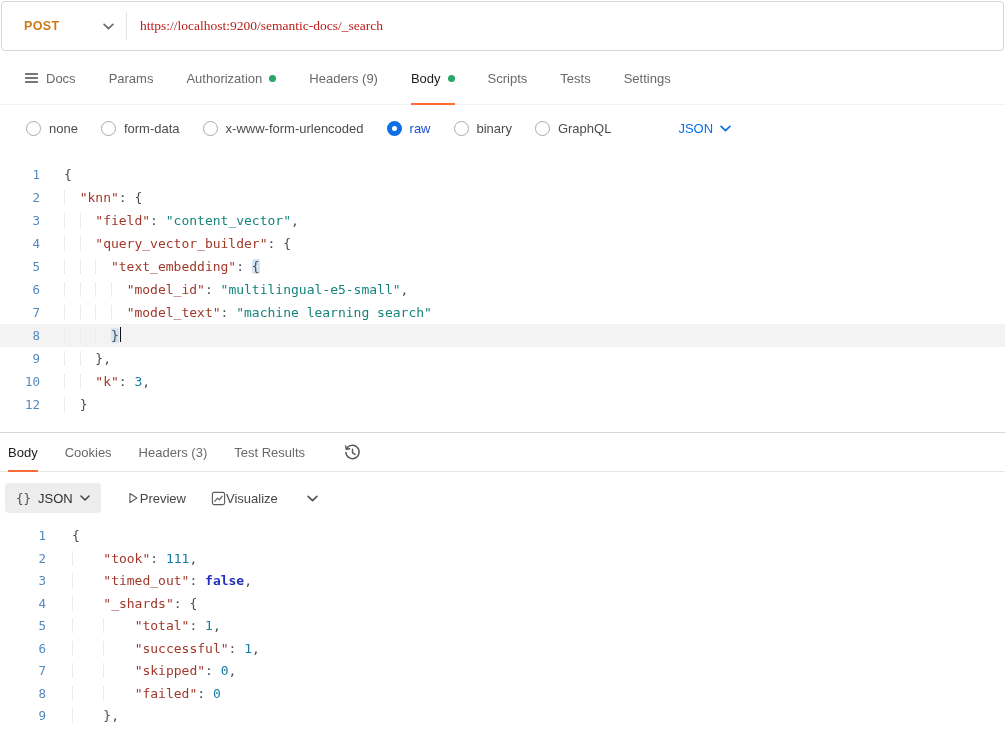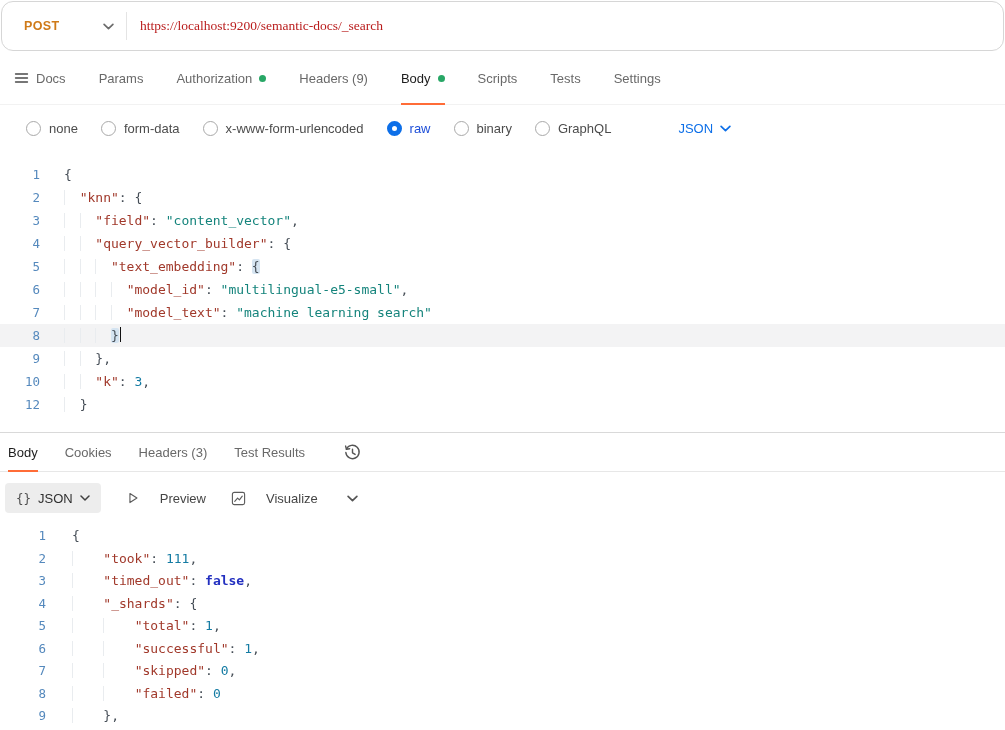--- a/index.html
+++ b/index.html
@@ -1,32 +1,32 @@
 <!DOCTYPE html>
 <html style="--method: #cf7a18; --accent: #ff6c37; --blue: #0d6fe8; --green: #28a766; --ln: #5589bd; --key: #a1392b; --str: #15847c; --num: #147ba3; --bool: #2330c0; --p: #454d56;"><head>
 <meta charset="utf-8">
 <style>
   *{box-sizing:border-box;margin:0;padding:0}
   html,body{width:1005px;height:730px;overflow:hidden;background:#fff;
     font-family:"Liberation Sans",sans-serif;}
   .app{width:1005px;height:730px;position:relative;font-size:13px;color:#333;background:#fff}
 
   
-  .url-bar{margin:1px;height:50px;border:1px solid #d6d6d6;border-radius:12px;
+  .url-bar{margin:1px;height:50px;border:1px solid #d6d6d6;border-radius:4px;
     display:flex;align-items:center;background:#fff}
   .method-select{width:124px;padding:0 12px 0 22px;display:flex;align-items:center;
     justify-content:space-between;cursor:pointer;height:100%}
   .method{font-weight:700;font-size:12.5px;letter-spacing:.4px;color:var(--method)}
   .chev{color:#6b6b6b;display:inline-flex}
   .vdiv{width:1px;height:28px;background:#e4e4e4}
   .url-input{flex:1;border:none;outline:none;font-size:13.5px;color:#b91c1c;
     padding-left:13px;font-family:Liberation Serif, serif;background:transparent}
 
   
-  .req-tabs{display:flex;align-items:center;height:53px;padding-left:14px;gap:33px;
+  .req-tabs{display:flex;align-items:center;height:53px;padding-left:24px;gap:33px;
     border-bottom:1px solid #f2f2f2}
   .tab{display:flex;align-items:center;height:100%;position:relative;color:#696969;
     cursor:pointer;gap:7px;white-space:nowrap}
   .tab.active{color:#1d1d1d}
   .tab.active::after{content:"";position:absolute;left:0;right:0;bottom:-1px;height:2px;
     background:var(--accent)}
   .dot{width:7px;height:7px;border-radius:50%;background:var(--green);flex:none}
 
   
   .radio-row{display:flex;align-items:center;height:47px;padding-left:26px;gap:23px}
@@ -63,21 +63,21 @@
   .resp-tabs{display:flex;align-items:center;height:39px;padding-left:8px;gap:27px;
     border-bottom:1px solid #e7e7e7}
   .resp-tabs .tab{height:100%}
   .history-btn{display:flex;align-items:center;justify-content:center;width:28px;height:28px;
     color:#555;cursor:pointer;margin-left:6px}
   .resp-toolbar{display:flex;align-items:center;height:52px;padding-left:5px;gap:25px}
   .json-btn{display:flex;align-items:center;gap:7px;background:#ededed;border-radius:4px;
     height:30px;padding:0 11px;color:#2f2f2f;cursor:pointer}
   .json-btn .braces{color:#4d4d4d;font-size:12.5px;font-family:"DejaVu Sans Mono",monospace}
   .json-btn .chev{color:#3f3f3f}
-  .tool-btn{display:flex;align-items:center;gap:20px;color:#454545;cursor:pointer}
+  .tool-btn{display:flex;align-items:center;gap:0;color:#454545;cursor:pointer}
   .tool-icon{color:#5c5c5c;display:inline-flex}
   .dd-chev{display:inline-flex;color:#555;cursor:pointer;padding:4px}
 </style>
 </head>
 <body>
 
 <div class="app">
 
   <div class="url-bar">
     <div class="method-select">

